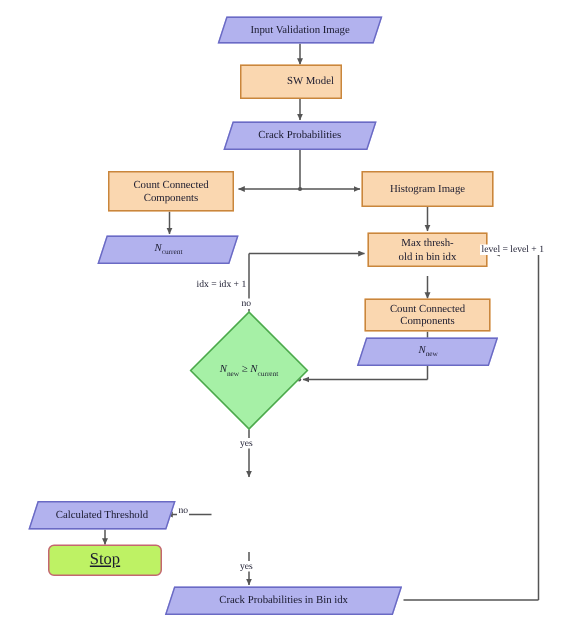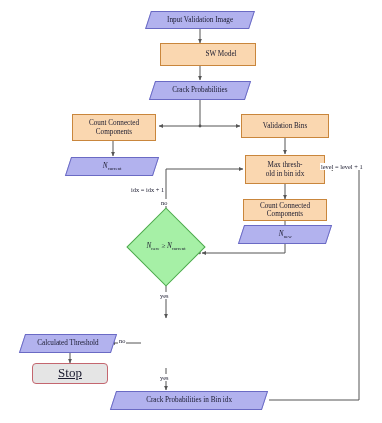--- a/index.html
+++ b/index.html
@@ -22,24 +22,24 @@
     z-index:2;
   }
   
   .proc{
     background:#fad7b0;
     border:0.8px solid #c9863c;
     font-size:7.2px;
   }
   
   .term{
-    background:#e5e5e5;
+    background:#bef264;
     border:0.8px solid #c4666f;
     border-radius:4px;
-    font-size:13px;
+    font-size:11px;
     text-decoration:underline;
   }
   
   .data{
     background:#b2b2ee;
     border:0.8px solid #6a6ac4;
     font-size:7.2px;
     transform:skewX(-18deg);
   }
   .data > span{transform:skewX(18deg);display:block;}
@@ -121,41 +121,41 @@
       <line x1="269" y1="400" x2="359" y2="400"></line>
       <line x1="359" y1="400" x2="359" y2="169"></line>
       <line x1="359" y1="169" x2="329" y2="169" marker-end="url(#arr)"></line>
     </g>
   </svg>
 
   <div class="node data" style="left:148px;top:11px;width:104px;height:18px;">
     <span>Input Validation Image</span>
   </div>
 
-  <div class="node proc" style="left:160px;top:43px;width:96px;height:23px;padding-left:26px;">
+  <div class="node proc" style="left:160px;top:43px;width:68px;height:23px;padding-left:26px;">
     <span>SW Model</span>
   </div>
 
   <div class="node data" style="left:152px;top:81px;width:96px;height:19px;">
     <span>Crack Probabilities</span>
   </div>
 
   <div class="node proc" style="left:72px;top:114px;width:84px;height:27px;">
     <span>Count Connected Components</span>
   </div>
 
   <div class="node data" style="left:68px;top:157px;width:88px;height:19px;">
     <span><i class="it">N</i><sub>current</sub></span>
   </div>
 
   <div class="node proc" style="left:241px;top:114px;width:88px;height:24px;">
-    <span>Validation Bins</span>
+    <span>Histogram Image</span>
   </div>
 
-  <div class="node proc" style="left:245px;top:155px;width:80px;height:29px;flex-direction:column;">
+  <div class="node proc" style="left:245px;top:155px;width:80px;height:23px;flex-direction:column;">
     <span>Max thresh-</span>
     <span>old in bin idx</span>
   </div>
 
   <div class="node proc" style="left:243px;top:199px;width:84px;height:22px;">
     <span>Count Connected Components</span>
   </div>
 
   <div class="node data" style="left:241px;top:225px;width:88px;height:19px;">
     <span><i class="it">N</i><sub>new</sub></span>

